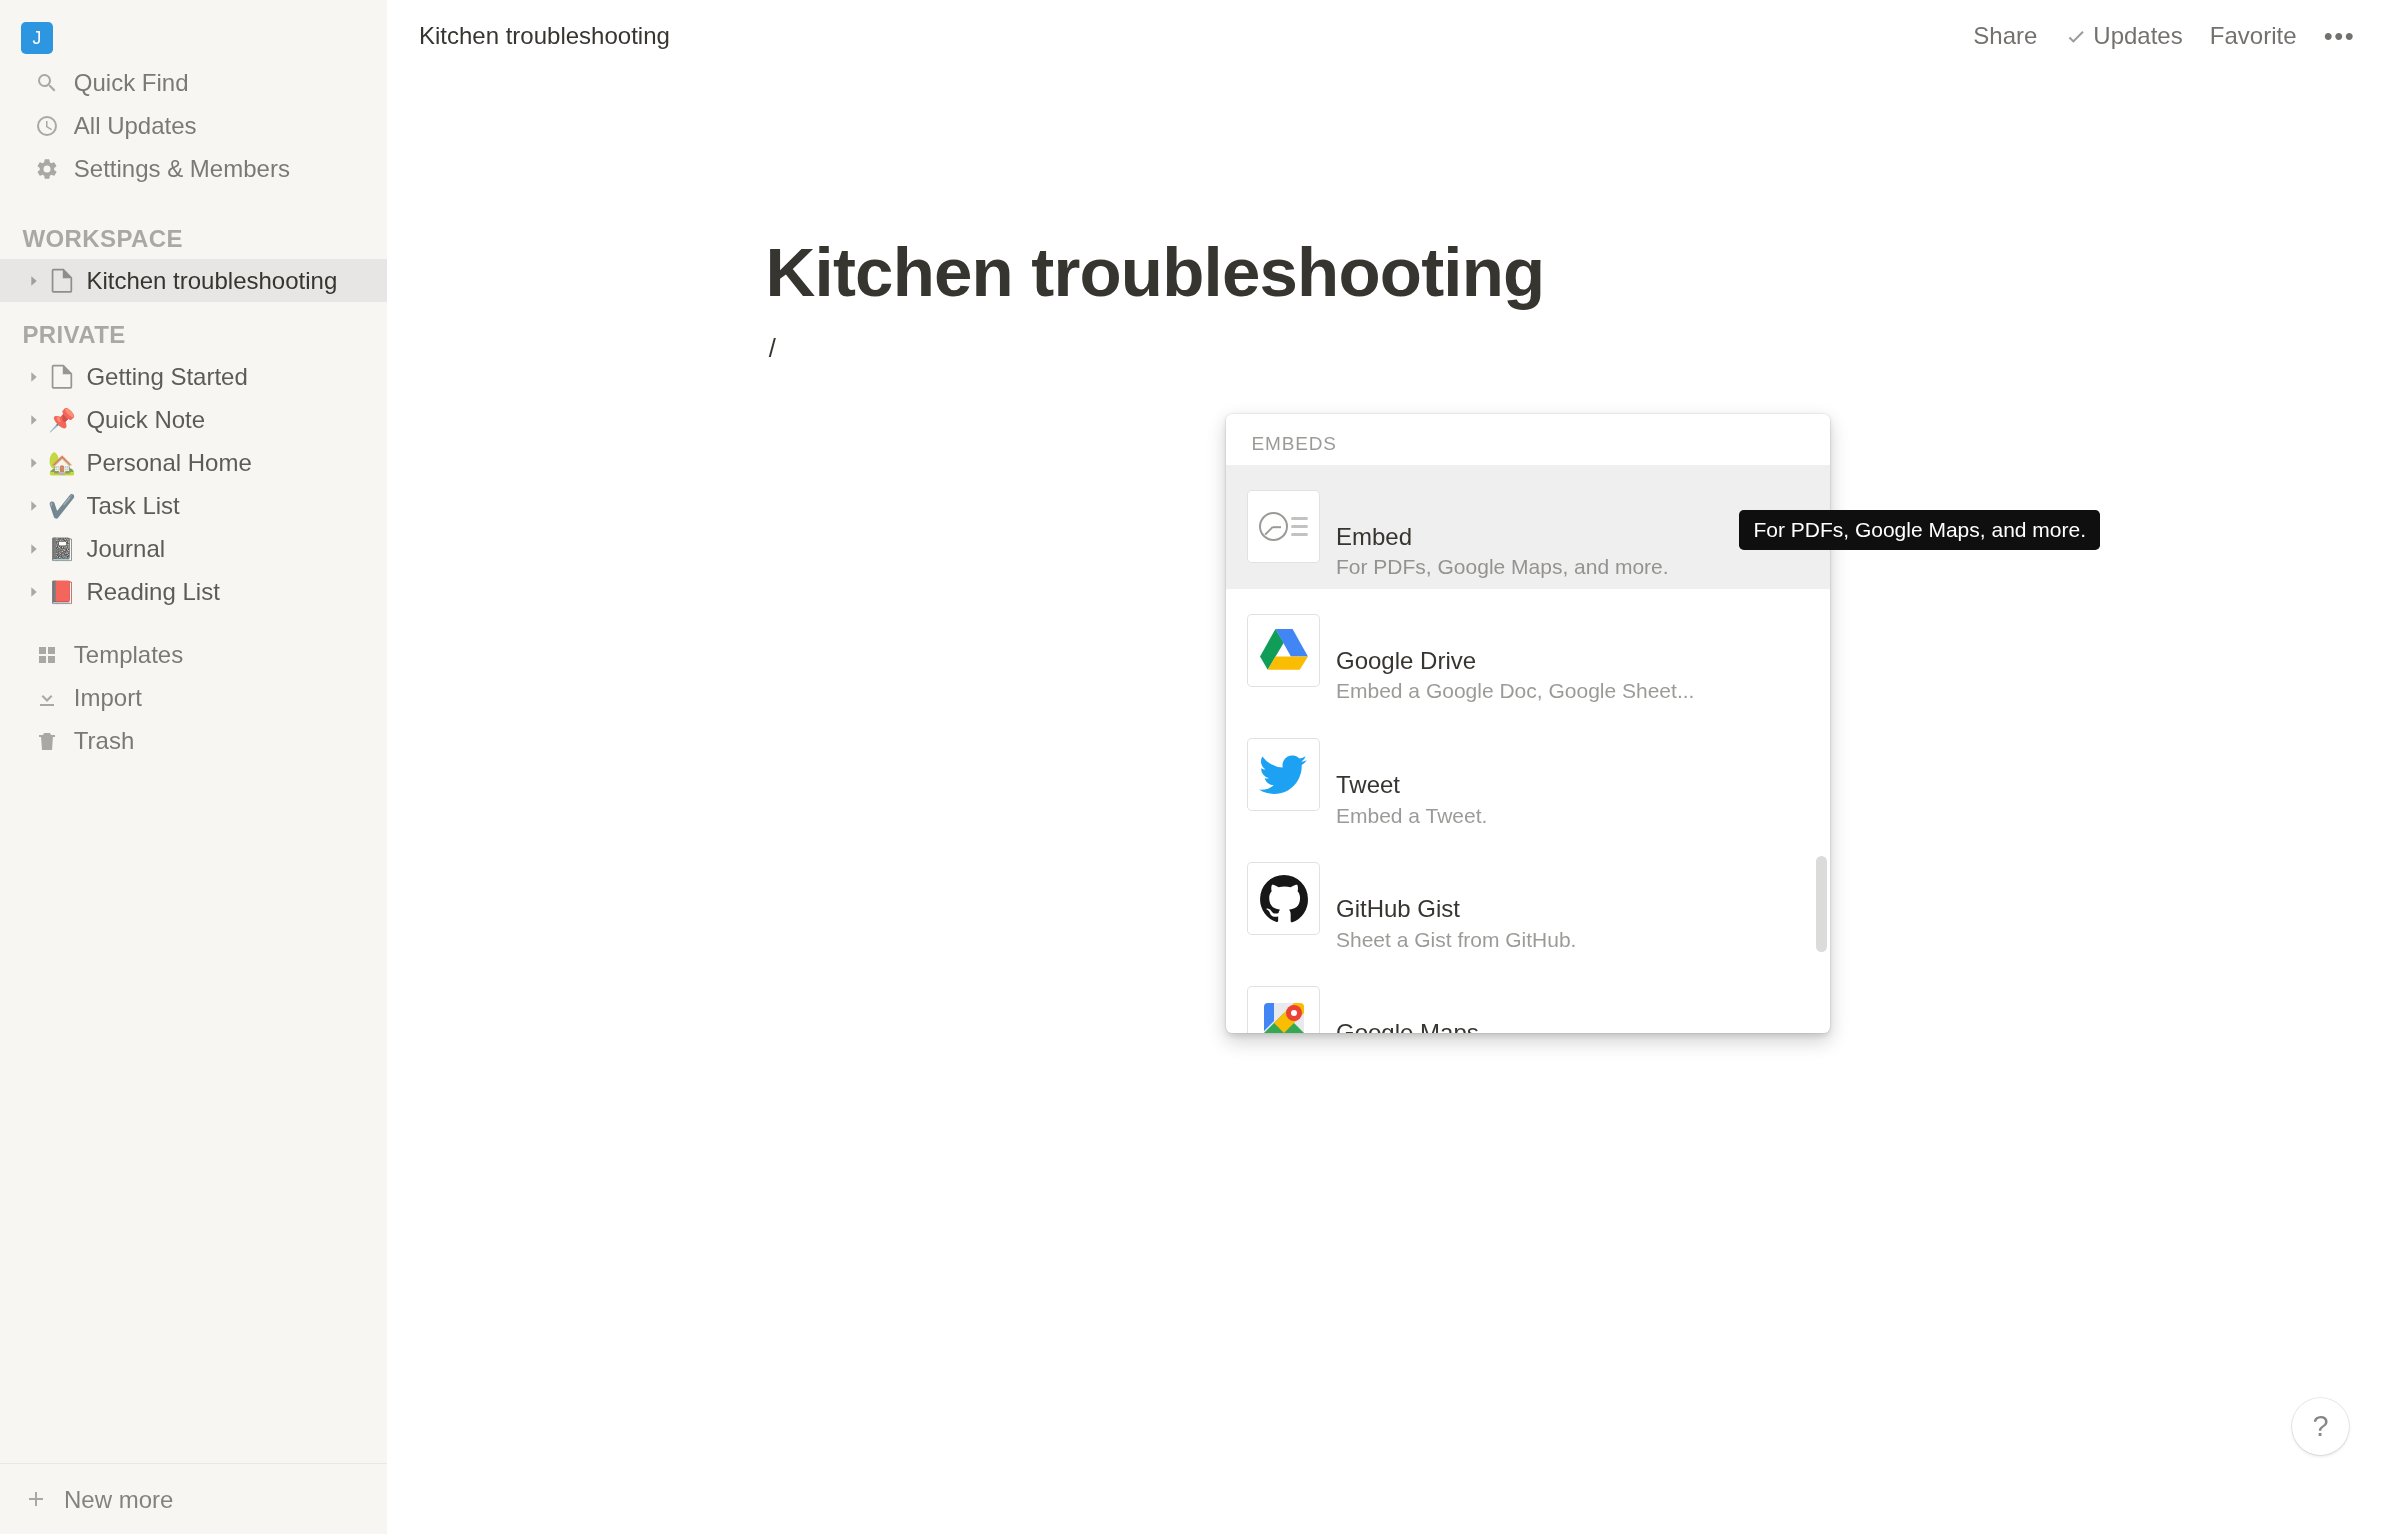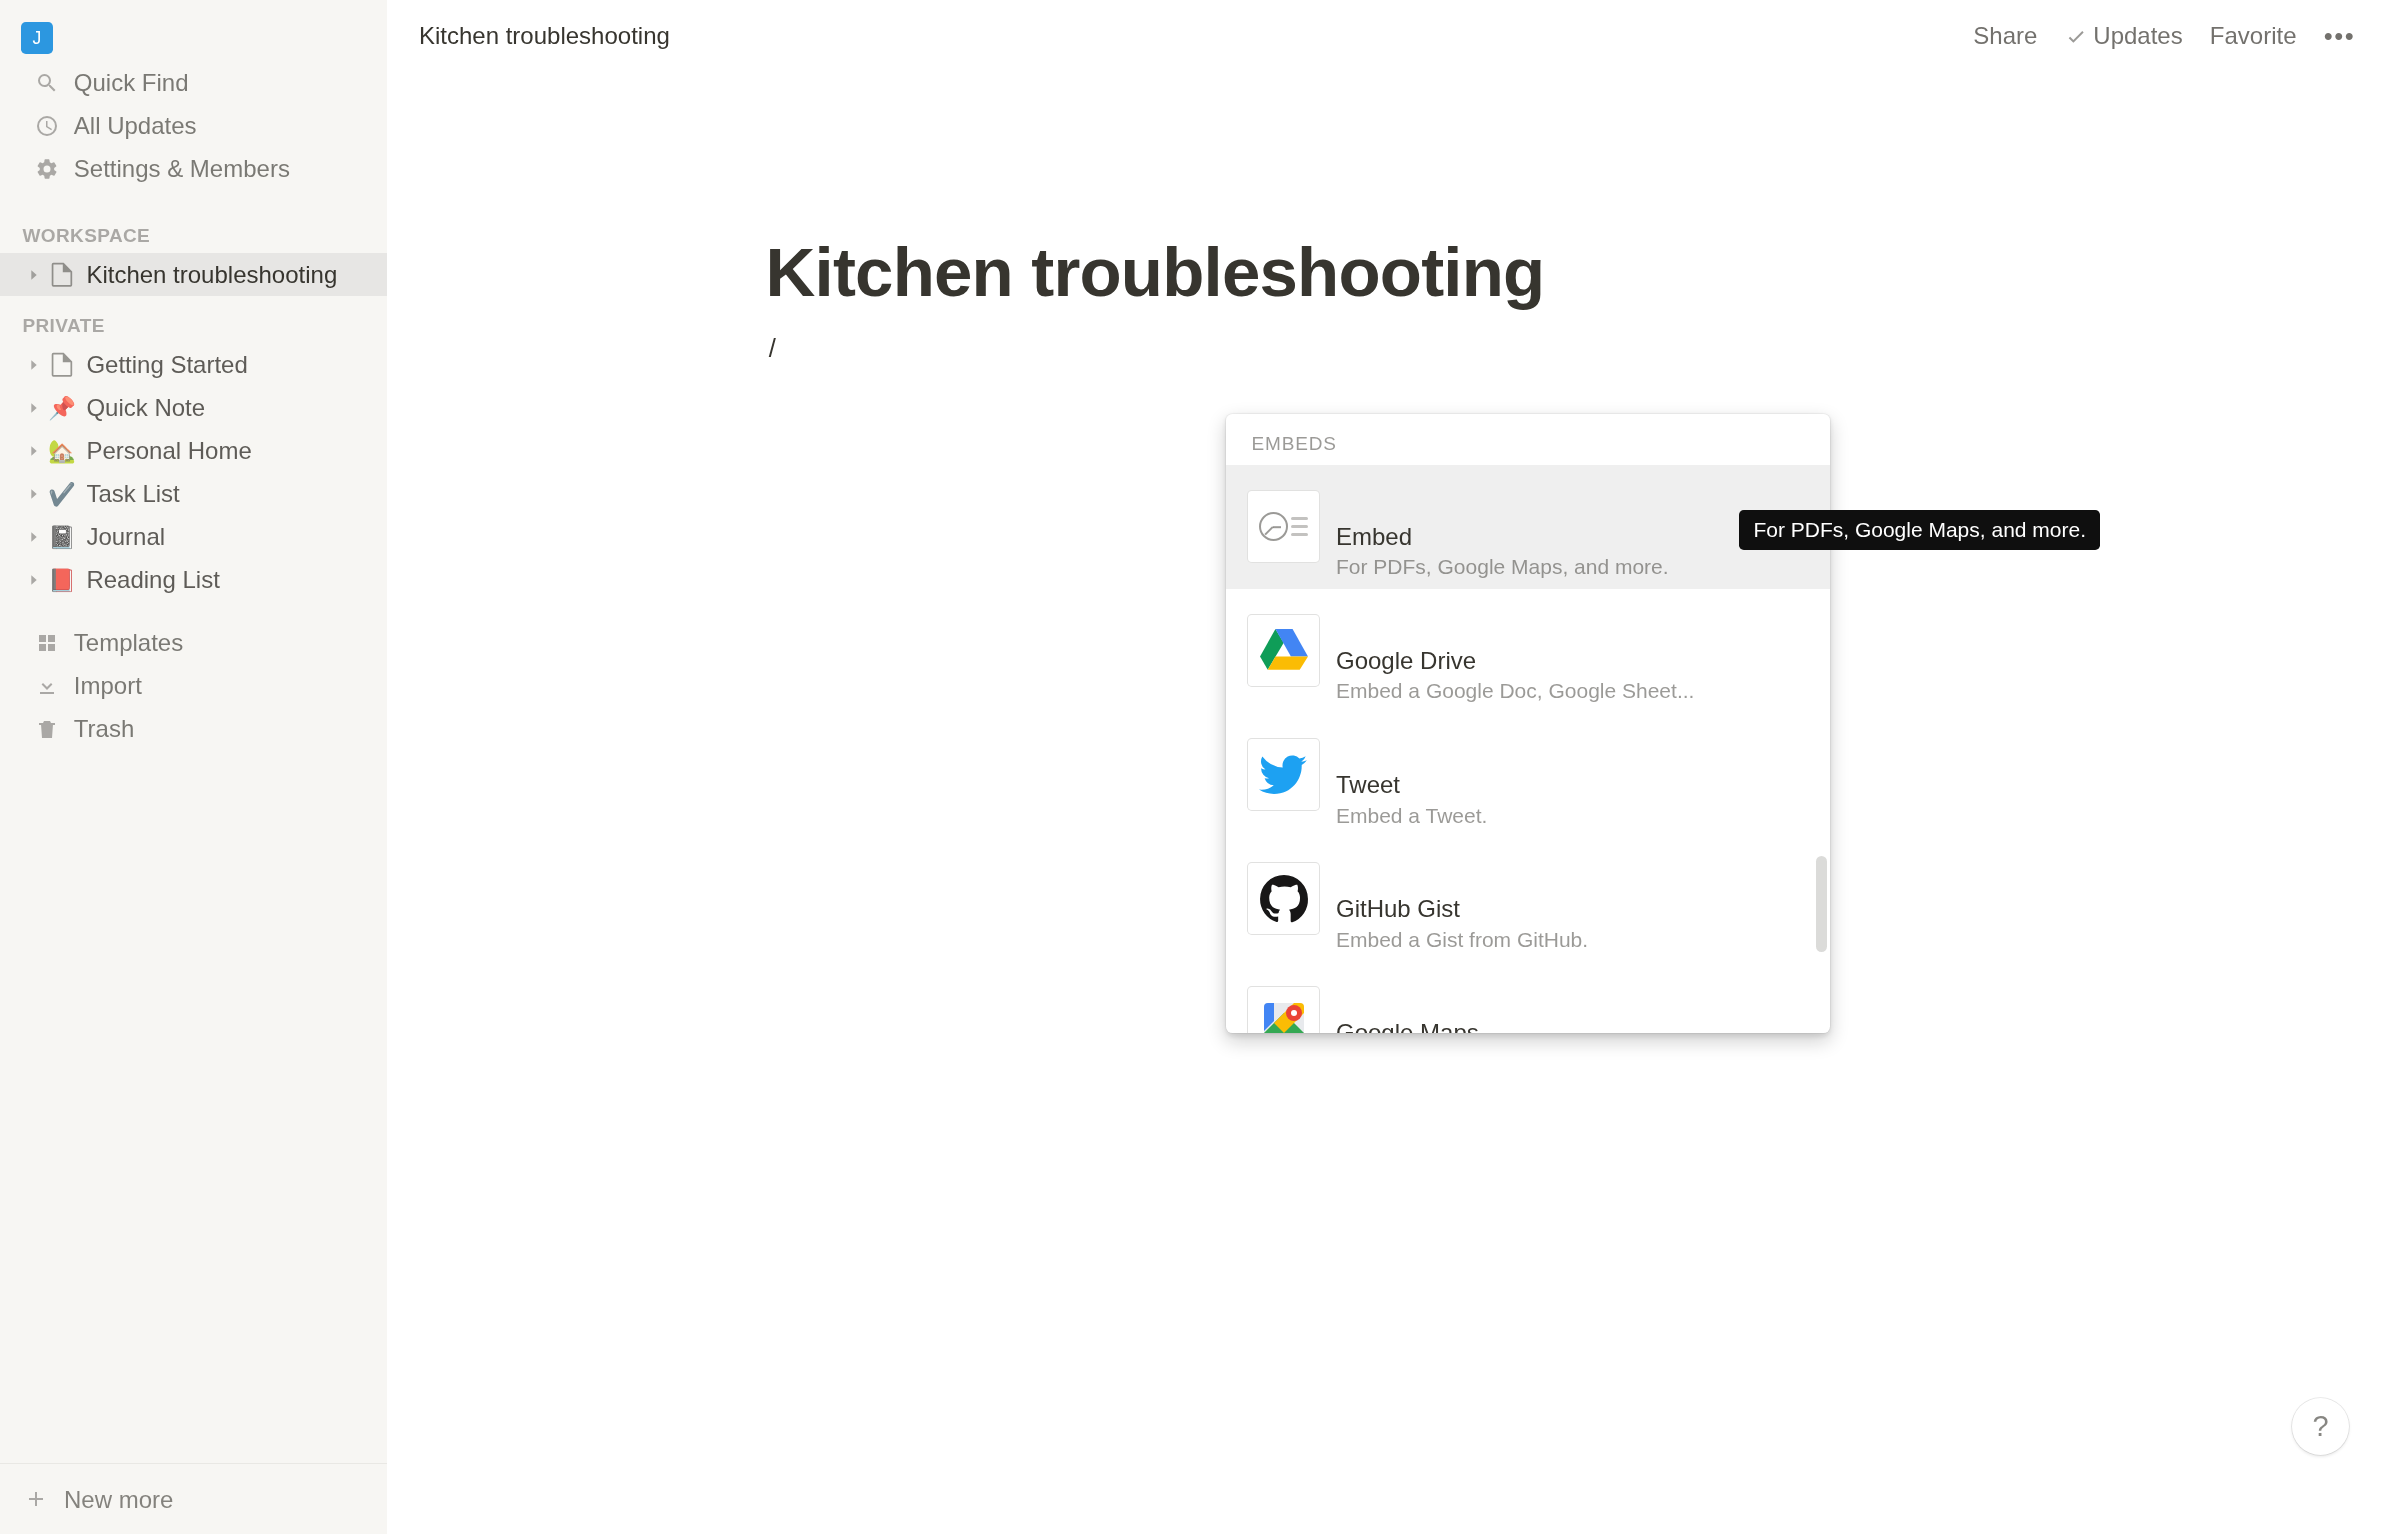--- a/index.html
+++ b/index.html
@@ -41,21 +41,21 @@
   display: flex;
   align-items: flex-start;
   height: 43px;
   padding: 0 16px 0 32px;
   cursor: pointer;
   color: rgba(55,53,47,0.65);
   font-size: 24px;
 }
 .nav-item .icon { width: 29px; height: 29px; margin-right: 12.8px; display:flex; align-items:center; justify-content:center; fill: rgba(55,53,47,0.4); color: rgba(55,53,47,0.4);}
 .section-label {
-  font-size: 19px;
+  font-size: 24px;
   font-weight: 600;
   color: rgba(55,53,47,0.4);
   padding: 19px 22.4px 6.4px 22.4px;
   letter-spacing: 0.4px;
 }
 .tree-item {
   display: flex;
   align-items: center;
   height: 43px;
   padding: 0 12.8px 0 24px;
@@ -409,21 +409,21 @@
       </div>
 
       <div class="menu-item">
         <div class="menu-item-icon">
           <svg class="github-svg" viewBox="0 0 24 24">
               <path d="M12 .5A11.5 11.5 0 0 0 .5 12 11.5 11.5 0 0 0 8.4 23c.6.1.8-.3.8-.6v-2c-3.2.7-3.9-1.5-3.9-1.5-.5-1.4-1.3-1.7-1.3-1.7-1.1-.7.1-.7.1-.7 1.2.1 1.8 1.2 1.8 1.2 1.1 1.8 2.8 1.3 3.5 1 .1-.8.4-1.3.8-1.6-2.6-.3-5.3-1.3-5.3-5.7 0-1.3.5-2.3 1.2-3.1-.1-.3-.5-1.5.1-3.1 0 0 1-.3 3.2 1.2a11 11 0 0 1 5.8 0c2.2-1.5 3.2-1.2 3.2-1.2.6 1.6.2 2.8.1 3.1.8.8 1.2 1.9 1.2 3.1 0 4.5-2.7 5.4-5.3 5.7.4.4.8 1.1.8 2.2v3.3c0 .3.2.7.8.6A11.5 11.5 0 0 0 23.5 12 11.5 11.5 0 0 0 12 .5z"></path>
             </svg>
         </div>
         <div class="menu-item-body">
           <div class="menu-item-title">GitHub Gist</div>
-          <div class="menu-item-desc">Embed a Gist from GitHub.</div>
+          <div class="menu-item-desc">Sheet a Gist from GitHub.</div>
         </div>
       </div>
 
       <div class="menu-item">
         <div class="menu-item-icon">
           <svg viewBox="0 0 48 48" width="48" height="48">
               <rect x="4" y="4" width="40" height="40" rx="4" fill="#E8EAED"></rect>
               <path fill="#34A853" d="M4 34l20-20 20 20v6a4 4 0 0 1-4 4H8a4 4 0 0 1-4-4z"></path>
               <path fill="#4285F4" d="M4 8a4 4 0 0 1 4-4h6v18L4 32z"></path>
               <path fill="#FBBC04" d="M44 8a4 4 0 0 0-4-4h-6l-20 20 10 10 20-20z"></path>

